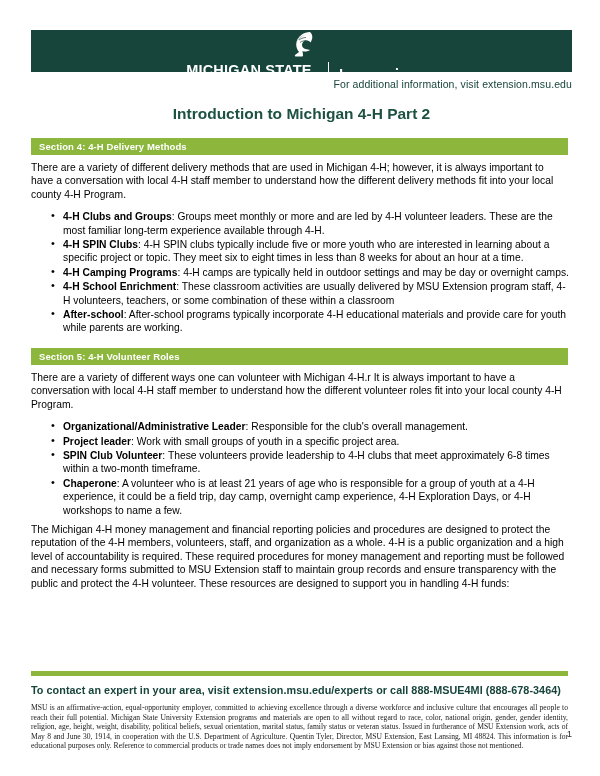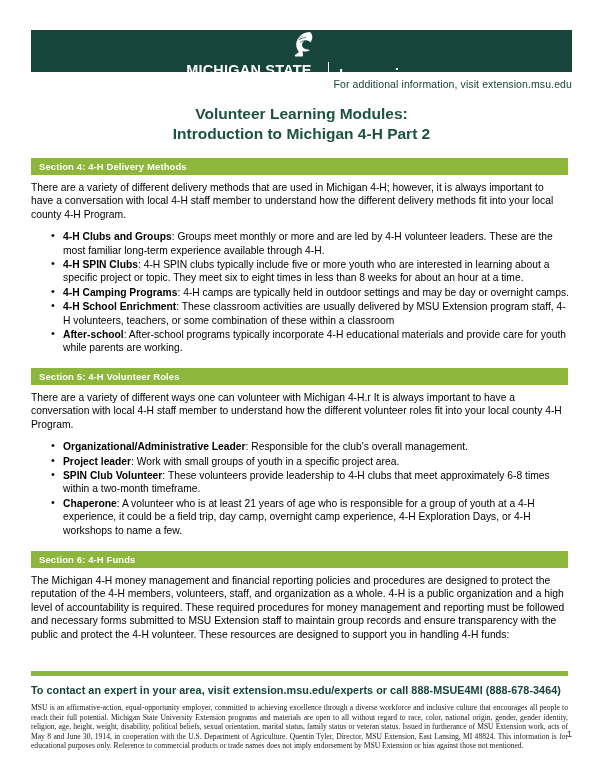--- a/index.html
+++ b/index.html
@@ -211,21 +211,20 @@
         <div class="msu-bottom">U N I V E R S I T Y</div>
       </div>
       <div class="divider-bar"></div>
       <div class="ext-word">Learning</div>
     </div>
   </div>
 
   <div class="tagline">For additional information, visit extension.msu.edu</div>
 
   <div class="doc-title">
-    <div>Volunteer Learning Modules:</div>
     <div>Introduction to Michigan 4-H Part 2</div>
   </div>
 
   <div class="section-bar section-4">Section 4: 4-H Delivery Methods</div>
   <div class="body-text">There are a variety of different delivery methods that are used in Michigan 4-H; however, it is always important to have a conversation with local 4-H staff member to understand how the different delivery methods fit into your local county 4-H Program.</div>
   <ul class="bullets" id="list-0">
       <li><b>4-H Clubs and Groups</b><span>: Groups meet monthly or more and are led by 4-H volunteer leaders.  These are the most familiar long-term experience available through 4-H.</span></li>
       <li><b>4-H SPIN Clubs</b><span>: 4-H SPIN clubs typically include five or more youth who are interested in learning about a specific project or topic.  They meet six to eight times in less than 8 weeks for about an hour at a time.</span></li>
       <li><b>4-H Camping Programs</b><span>: 4-H camps are typically held in outdoor settings and may be day or overnight camps.</span></li>
       <li><b>4-H School Enrichment</b><span>: These classroom activities are usually delivered by MSU Extension program staff, 4-H volunteers, teachers, or some combination of these within a classroom</span></li>
@@ -234,21 +233,20 @@
 
   <div class="section-bar section-5">Section 5: 4-H Volunteer Roles</div>
   <div class="body-text">There are a variety of different ways one can volunteer with Michigan 4-H.r It is always important to have a conversation with local 4-H staff member to understand how the different volunteer roles fit into your local county 4-H Program.</div>
   <ul class="bullets" id="list-1">
       <li><b>Organizational/Administrative Leader</b><span>: Responsible for the club's overall management.</span></li>
       <li><b>Project leader</b><span>: Work with small groups of youth in a specific project area.</span></li>
       <li><b>SPIN Club Volunteer</b><span>: These volunteers provide leadership to 4-H clubs that meet approximately 6-8 times within a two-month timeframe.</span></li>
       <li><b>Chaperone</b><span>: A volunteer who is at least 21 years of age who is responsible for a group of youth at a 4-H experience, it could be a field trip, day camp, overnight camp experience, 4-H Exploration Days, or 4-H workshops to name a few.</span></li>
     </ul>
 
-  <div class="section-bar section-6">Section 6: 4-H Funds</div>
   <div class="body-text">The Michigan 4-H money management and financial reporting policies and procedures are designed to protect the reputation of the 4-H members, volunteers, staff, and organization as a whole. 4-H is a public organization and a high level of accountability is required. These required procedures for money management and reporting must be followed and necessary forms submitted to MSU Extension staff to maintain group records and ensure transparency with the public and protect the 4-H volunteer.  These resources are designed to support you in handling 4-H funds:</div>
 
   <div class="footer">
     <div class="footer-rule"></div>
     <div class="footer-contact">To contact an expert in your area, visit extension.msu.edu/experts or call 888-MSUE4MI (888-678-3464)</div>
     <div class="disclaimer">MSU is an affirmative-action, equal-opportunity employer, committed to achieving excellence through a diverse workforce and inclusive culture that encourages all people to reach their full potential. Michigan State University Extension programs and materials are open to all without regard to race, color, national origin, gender, gender identity, religion, age, height, weight, disability, political beliefs, sexual orientation, marital status, family status or veteran status. Issued in furtherance of MSU Extension work, acts of May 8 and June 30, 1914, in cooperation with the U.S. Department of Agriculture. Quentin Tyler, Director, MSU Extension, East Lansing, MI 48824. This information is for educational purposes only. Reference to commercial products or trade names does not imply endorsement by MSU Extension or bias against those not mentioned.</div>
   </div>
   <div class="page-number">1</div>
 
 </div>

